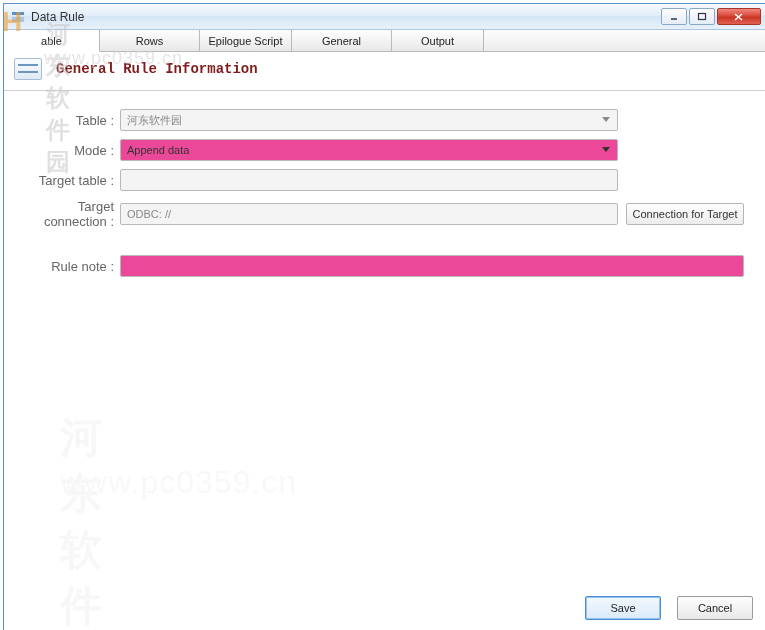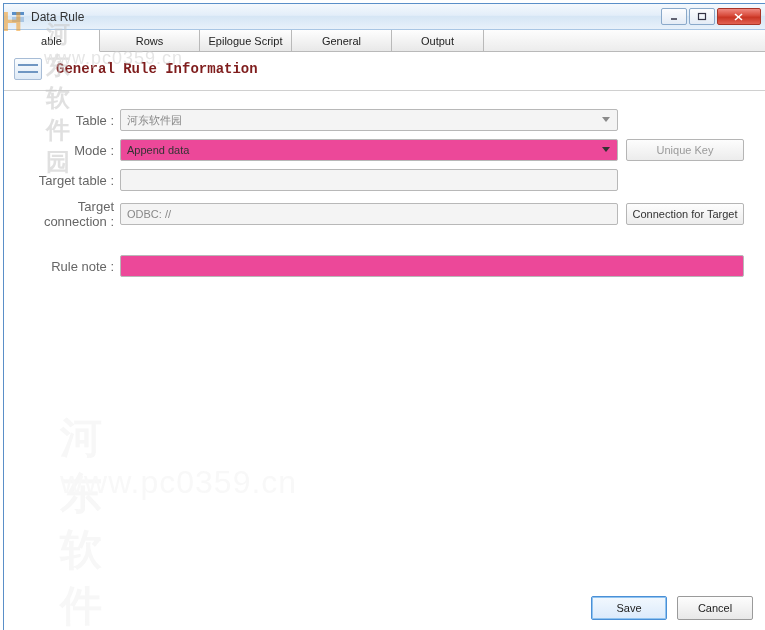--- a/index.html
+++ b/index.html
@@ -168,21 +168,21 @@
 }
 .sidebtn.disabled { color: #9a9a9a; cursor: default; }
 
 .spacer { height: 18px; }
 
 .footer {
   margin-top: auto;
   padding: 10px 12px;
   display: flex;
   justify-content: flex-end;
-  gap: 10px;
+  gap: 16px;
 }
 .btn {
   width: 76px; height: 24px;
   border: 1px solid #9a9a9a;
   border-radius: 2px;
   background: linear-gradient(to bottom, #fdfdfd, #e8e8e8);
   cursor: pointer;
   font-size: 11px;
   display: flex; align-items: center; justify-content: center;
   color: #222;
@@ -290,21 +290,20 @@
     <div class="row">
       <div class="lbl">Mode :</div>
       <div class="field" style="max-width:498px;">
         <span>Append data</span>
         <span class="caret">
           <svg width="8" height="6">
               <path d="M0 0 L8 0 L4 5 Z" fill="#333"></path>
             </svg>
         </span>
       </div>
-      <div class="sidebtn disabled">Unique Key</div>
     </div>
 
 
     <div class="row">
       <div class="lbl">Target table :</div>
       <div class="field ro" style="max-width:498px;">
         <span></span>
       </div>
       <div style="width:126px"></div>
     </div>

